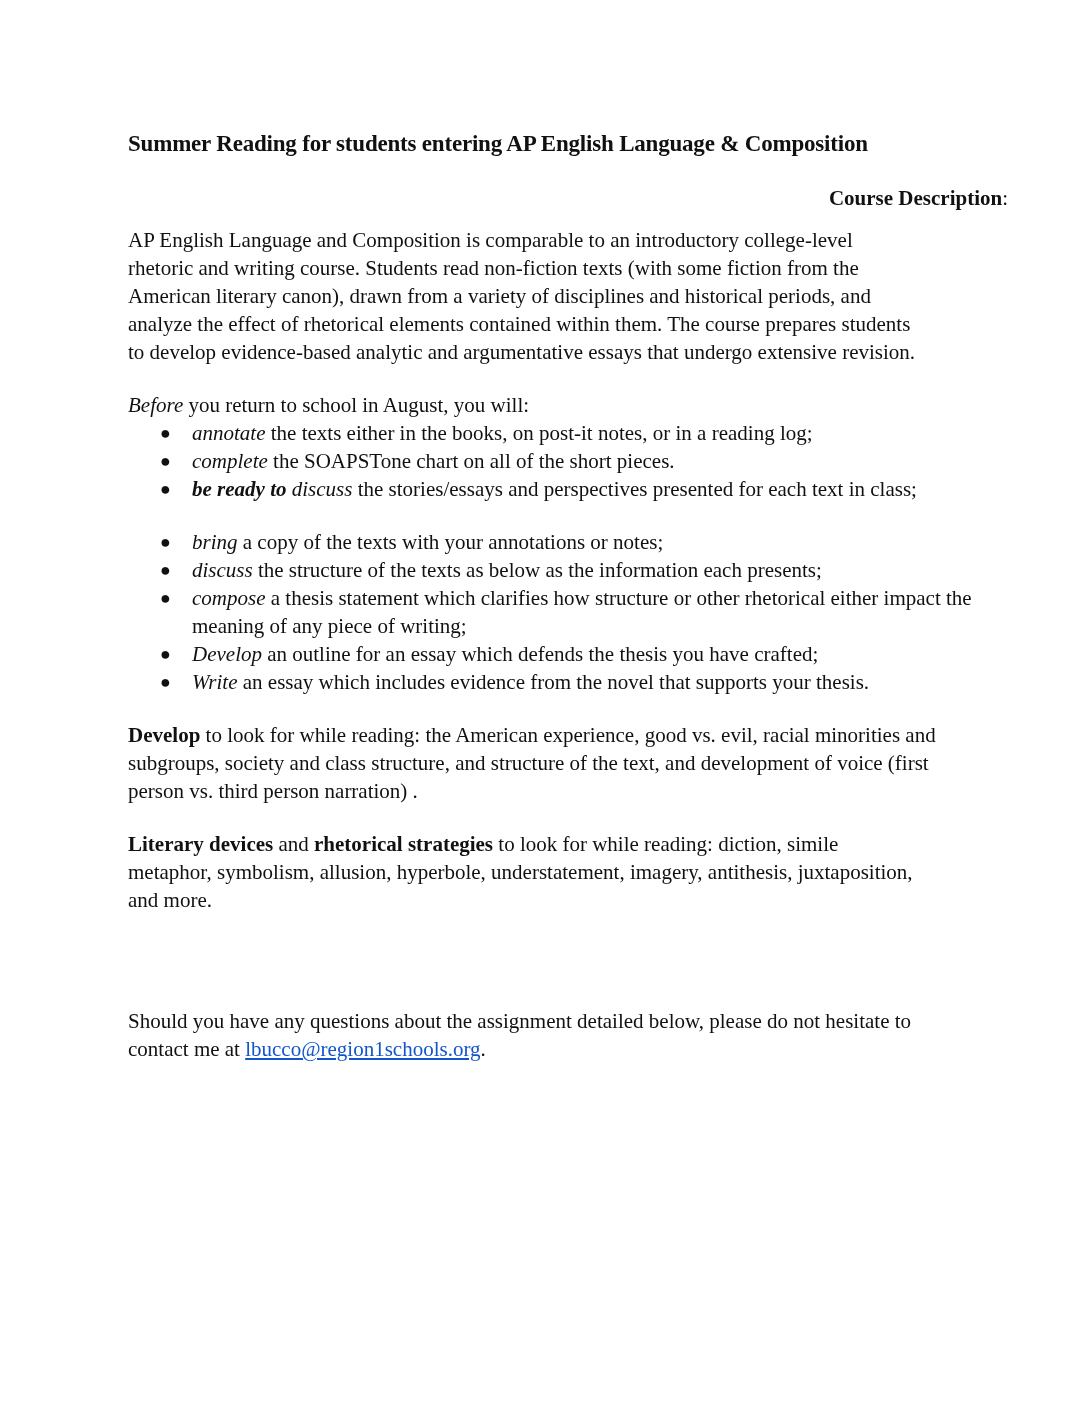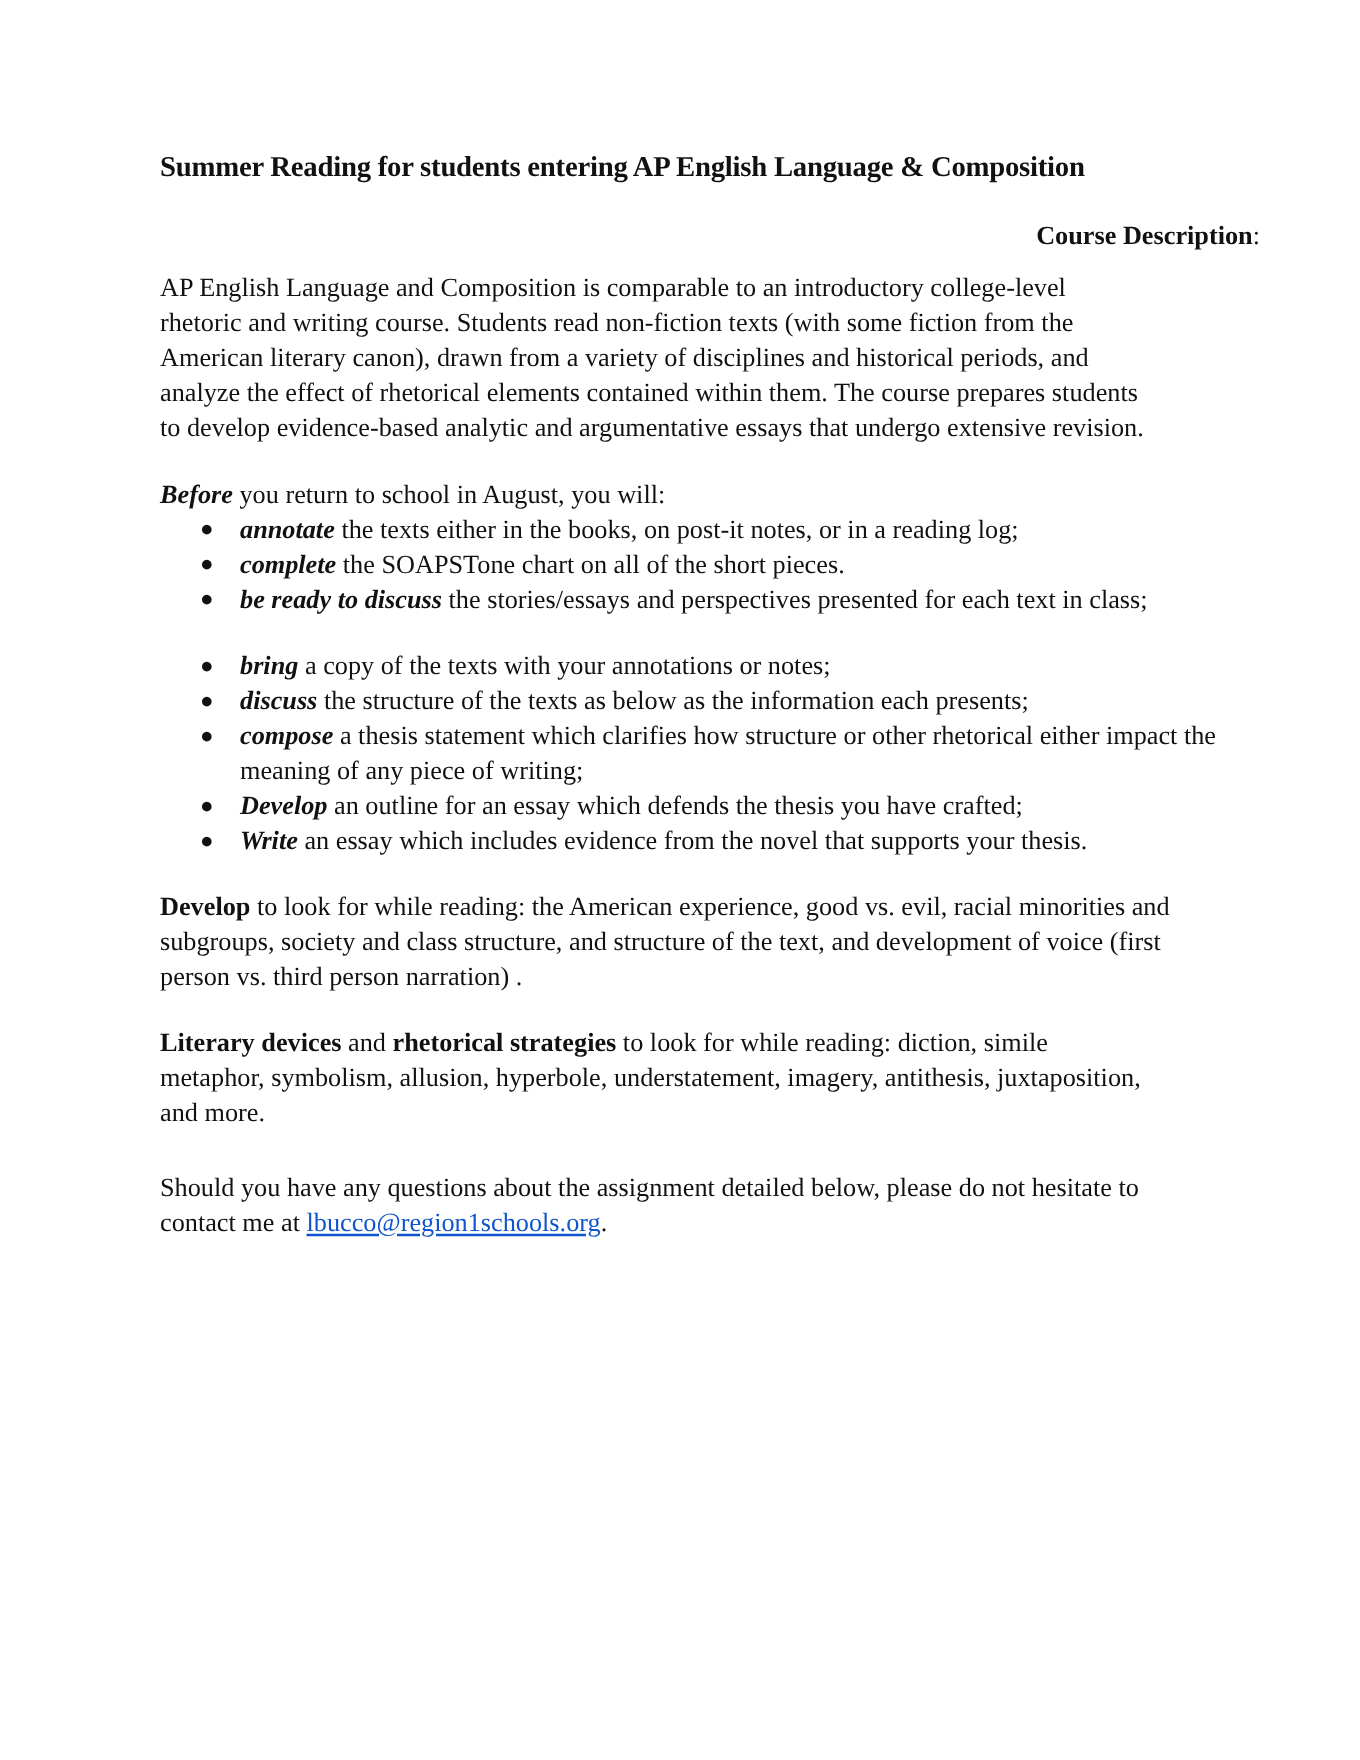--- a/index.html
+++ b/index.html
@@ -1,29 +1,29 @@
 <!DOCTYPE html>
 <html><head>
 <meta charset="utf-8">
 <style>
   html, body { margin: 0; padding: 0; background: #ffffff; }
   body { width: 1088px; height: 1408px; position: relative; overflow: hidden;
     font-family: "Liberation Serif", "DejaVu Serif", serif; color: #111111; }
-  .page { position: absolute; left: 128px; top: 116px; width: 880px; }
+  .page { position: absolute; left: 128px; top: 126px; width: 880px; }
   .title { font-size: 23px; font-weight: bold; line-height: 36px; margin: 0; white-space: nowrap; letter-spacing: -0.2px; }
   .p { font-size: 21px; line-height: 28px; margin: 0; }
   .heading { margin-top: 22px; text-align: right; }
   .desc { margin-top: 14px; width: 790px; }
   .section { margin-top: 25px; }
   ul { margin: 0; padding: 0; list-style: none; }
   li { position: relative; padding-left: 64px; font-size: 21px; line-height: 28px; }
   li .bullet { position: absolute; left: 32px; top: 0; font-size: 18px; }
-  .gap-big { margin-top: 32px; }
+  .gap-big { margin-top: 93px; }
   a.email { color: #1155cc; text-decoration: underline; }
-  b.bi { font-weight: bold; font-style: italic; }
+  b.bi { font-weight: normal; font-style: italic; }
   i.it { font-style: italic; font-weight: bold; }
 </style>
 </head>
 <body>
 
 <div class="page">
   <h1 class="title">Summer Reading for students entering AP English Language &amp; Composition</h1>
 
   <p class="p heading"><b>Course Description</b><span>:</span></p>
 

